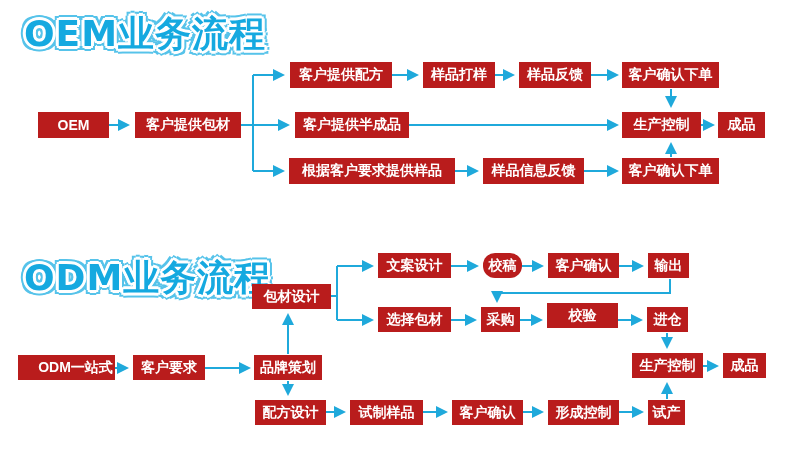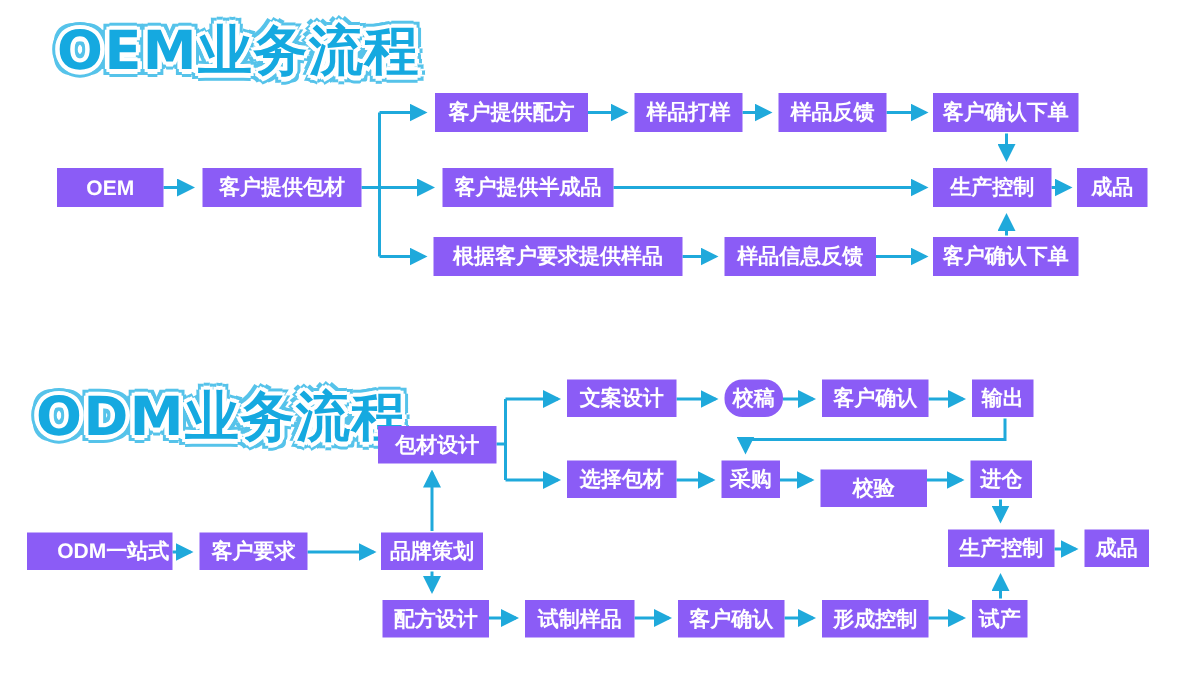--- a/index.html
+++ b/index.html
@@ -18,21 +18,21 @@
     white-space:nowrap;
     text-shadow:
       3px 0 0 #fff, -3px 0 0 #fff, 0 3px 0 #fff, 0 -3px 0 #fff,
       2px 2px 0 #fff, -2px 2px 0 #fff, 2px -2px 0 #fff, -2px -2px 0 #fff,
       5px 0 0 #56c3ea, -5px 0 0 #56c3ea, 0 5px 0 #56c3ea, 0 -5px 0 #56c3ea,
       4px 4px 0 #56c3ea, -4px 4px 0 #56c3ea, 4px -4px 0 #56c3ea, -4px -4px 0 #56c3ea;
   }
   .node {
     position:absolute;
     height:26px;
-    background:#8b5cf6;
+    background:#b91c1c;
     color:#ffffff;
     font-weight:bold;
     font-size:14px;
     display:flex;
     align-items:center;
     justify-content:center;
     white-space:nowrap;
   }
   .node.small { height:25px; }
   svg.connectors {
@@ -88,21 +88,21 @@
     <line x1="618" y1="320" x2="641" y2="320" marker-end="url(#arr)"></line>
     <line x1="667" y1="333" x2="667" y2="347" marker-end="url(#arr)"></line>
     <line x1="703" y1="366" x2="717" y2="366" marker-end="url(#arr)"></line>
     <line x1="667" y1="399" x2="667" y2="384" marker-end="url(#arr)"></line>
     <line x1="326" y1="412" x2="344" y2="412" marker-end="url(#arr)"></line>
     <line x1="423" y1="412" x2="446" y2="412" marker-end="url(#arr)"></line>
     <line x1="523" y1="412" x2="542" y2="412" marker-end="url(#arr)"></line>
     <line x1="619" y1="412" x2="642" y2="412" marker-end="url(#arr)"></line>
   </svg>
 
-  <div class="bubble-title" style="left:24px; top:10px;margin-left:14px;">OEM业务流程</div>
+  <div class="bubble-title" style="left:24px; top:10px;">OEM业务流程</div>
   <div class="bubble-title" style="left:24px; top:254px;">ODM业务流程</div>
 
   <div class="node" style="left:38px;  top:112px; width:71px;">OEM</div>
   <div class="node" style="left:135px; top:112px; width:106px;">客户提供包材</div>
   <div class="node" style="left:290px; top:62px;  width:102px;">客户提供配方</div>
   <div class="node" style="left:423px; top:62px;  width:72px;">样品打样</div>
   <div class="node" style="left:519px; top:62px;  width:72px;">样品反馈</div>
   <div class="node" style="left:622px; top:62px;  width:97px;">客户确认下单</div>
   <div class="node" style="left:295px; top:112px; width:114px;">客户提供半成品</div>
   <div class="node" style="left:622px; top:112px; width:79px;">生产控制</div>
@@ -114,21 +114,21 @@
   <div class="node small" style="left:18px;  top:355px; width:97px;padding-left:18px;">ODM一站式</div>
   <div class="node small" style="left:133px; top:355px; width:72px;">客户要求</div>
   <div class="node small" style="left:254px; top:355px; width:68px;">品牌策划</div>
   <div class="node small" style="left:252px; top:284px; width:79px;">包材设计</div>
   <div class="node small" style="left:378px; top:253px; width:73px;">文案设计</div>
   <div class="node small" style="left:483px; top:253px; width:39px;border-radius:12px;">校稿</div>
   <div class="node small" style="left:548px; top:253px; width:71px;">客户确认</div>
   <div class="node small" style="left:648px; top:253px; width:41px;">输出</div>
   <div class="node small" style="left:378px; top:307px; width:73px;">选择包材</div>
   <div class="node small" style="left:481px; top:307px; width:39px;">采购</div>
-  <div class="node small" style="left:547px; top:313px; width:71px;text-align:right;">校验</div>
+  <div class="node small" style="left:547px; top:303px; width:71px;text-align:right;">校验</div>
   <div class="node small" style="left:647px; top:307px; width:41px;">进仓</div>
   <div class="node small" style="left:632px; top:353px; width:71px;">生产控制</div>
   <div class="node small" style="left:723px; top:353px; width:43px;">成品</div>
   <div class="node small" style="left:255px; top:400px; width:71px;">配方设计</div>
   <div class="node small" style="left:350px; top:400px; width:73px;">试制样品</div>
   <div class="node small" style="left:452px; top:400px; width:71px;">客户确认</div>
   <div class="node small" style="left:548px; top:400px; width:71px;">形成控制</div>
   <div class="node small" style="left:648px; top:400px; width:37px;">试产</div>
 
 </div>

